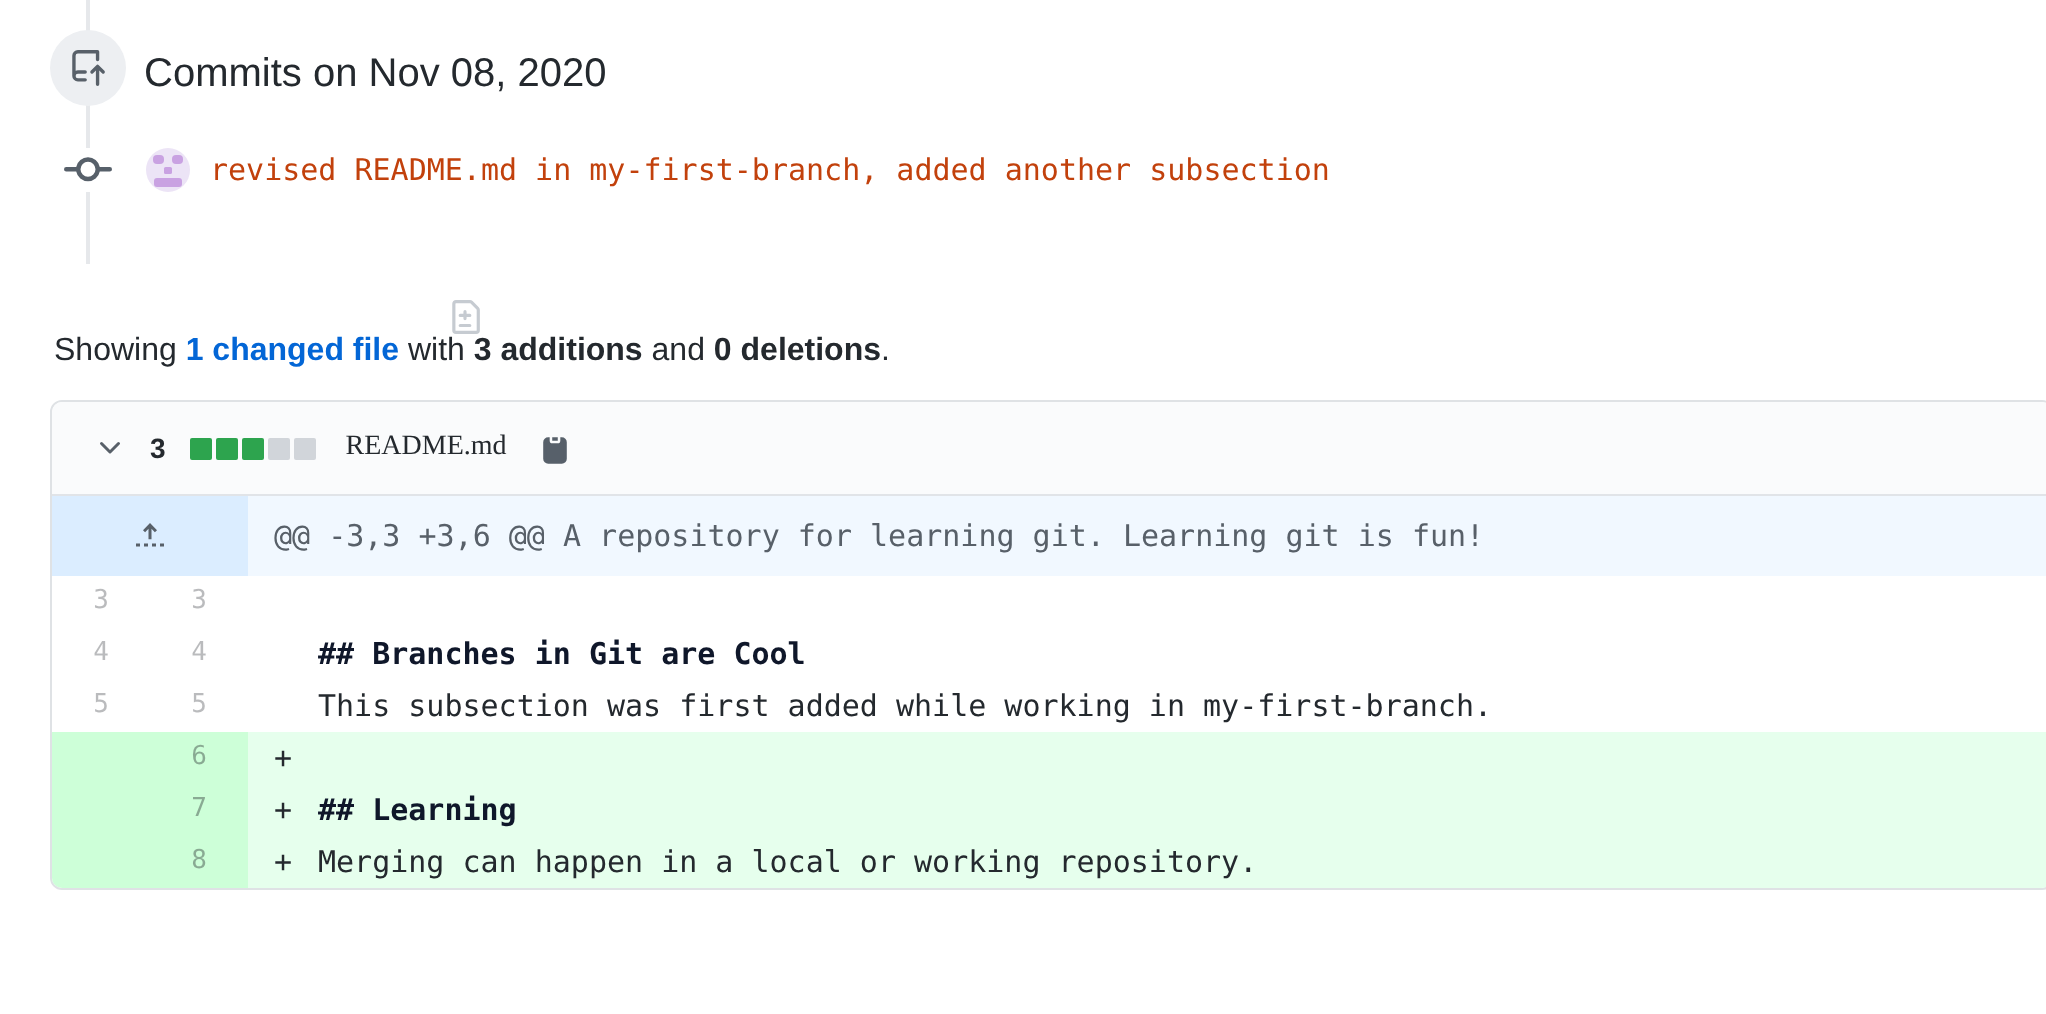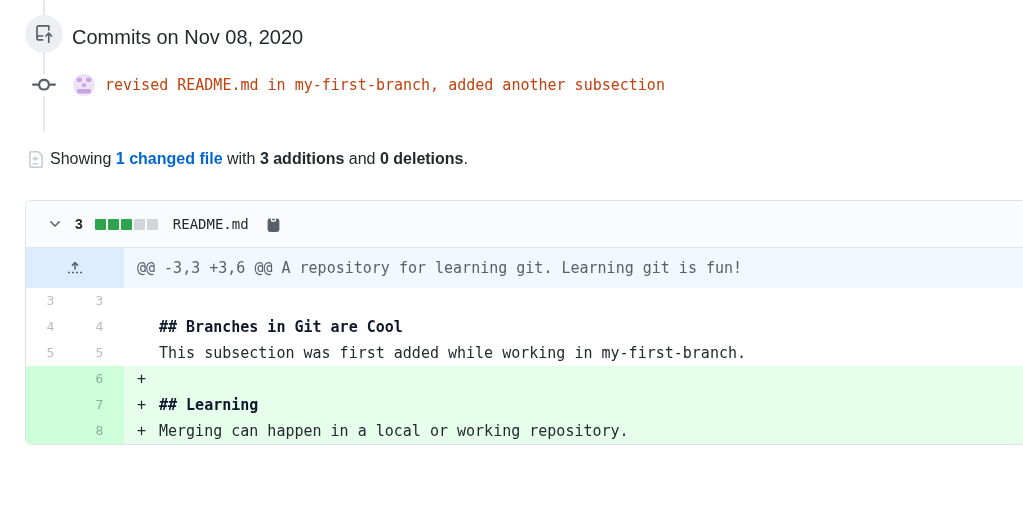--- a/index.html
+++ b/index.html
@@ -15,38 +15,38 @@
   .group-title { position:absolute; left:72px; top:26px; font-size:20px; color:#24292e; }
 
   .commit-node { position:absolute; left:31px; top:74px; width:26px; height:22px;
       background:#ffffff; display:flex; align-items:center; justify-content:center; }
   .commit-node svg { width:24px; height:24px; fill:#57606a; }
   .avatar { position:absolute; left:73px; top:74px; width:22px; height:22px; border-radius:50%;
       overflow:hidden; cursor:pointer; }
   .commit-message { position:absolute; left:105px; top:76px; font-size:15px; color:#c2410c; white-space:pre; cursor:pointer; }
 
   
-  .summary { position:absolute; left:27px; top:150px; display:flex; align-items:center; font-size:16px; }
+  .summary { position:absolute; left:27px; top:150px; display:flex; align-items:center; font-size:16px;flex-direction:column; }
   .summary svg { width:17px; height:17px; fill:#c6cbd1; margin-right:6px; }
   .summary .link { color:#0366d6; font-weight:bold; cursor:pointer; }
   .summary b { color:#24292e; }
 
   
   .diff-box { position:absolute; left:25px; top:200px; width:1002px; border:1px solid #dfe2e5;
       border-radius:6px; overflow:hidden; background:#fff; }
   .diff-header { height:47px; background:#fafbfc; border-bottom:1px solid #e1e4e8;
       display:flex; align-items:center; padding:0 16px 0 21px; }
   .chev-btn { width:16px; height:16px; cursor:pointer; display:flex; }
   .chev-btn svg { width:16px; height:16px; fill:#586069; }
   .changes-count { font-weight:bold; font-size:14px; margin-left:12px; }
   .diffstat { display:flex; margin-left:10px; }
   .diffstat .block { width:11px; height:11px; margin-left:2px; border-radius:1px; }
   .diffstat .block.added { background:#2da44e; }
   .diffstat .block.neutral { background:#d1d5da; }
-  .file-name { font-size:14px; margin-left:15px; cursor:pointer; color:#24292e; }
+  .file-name { font-size:14px; margin-left:15px; cursor:pointer; color:#24292e;font-family:Liberation Serif, serif; }
   .copy-btn { margin-left:16px; cursor:pointer; display:flex; }
   .copy-btn svg { width:17px; height:17px; stroke:#57606a; fill:#57606a; }
 
   .hunk-row { display:flex; height:40px; font-size:15px; }
   .hunk-gutter { width:98px; flex-shrink:0; background:#dbedff; display:flex;
       align-items:center; justify-content:center; cursor:pointer; }
   .hunk-gutter svg { width:20px; height:16px; stroke:#586069; fill:#586069; }
   .hunk-content { flex:1; background:#f1f8ff; color:#586069; line-height:40px;
       padding-left:13px; white-space:pre; font-size:15px; }
 

